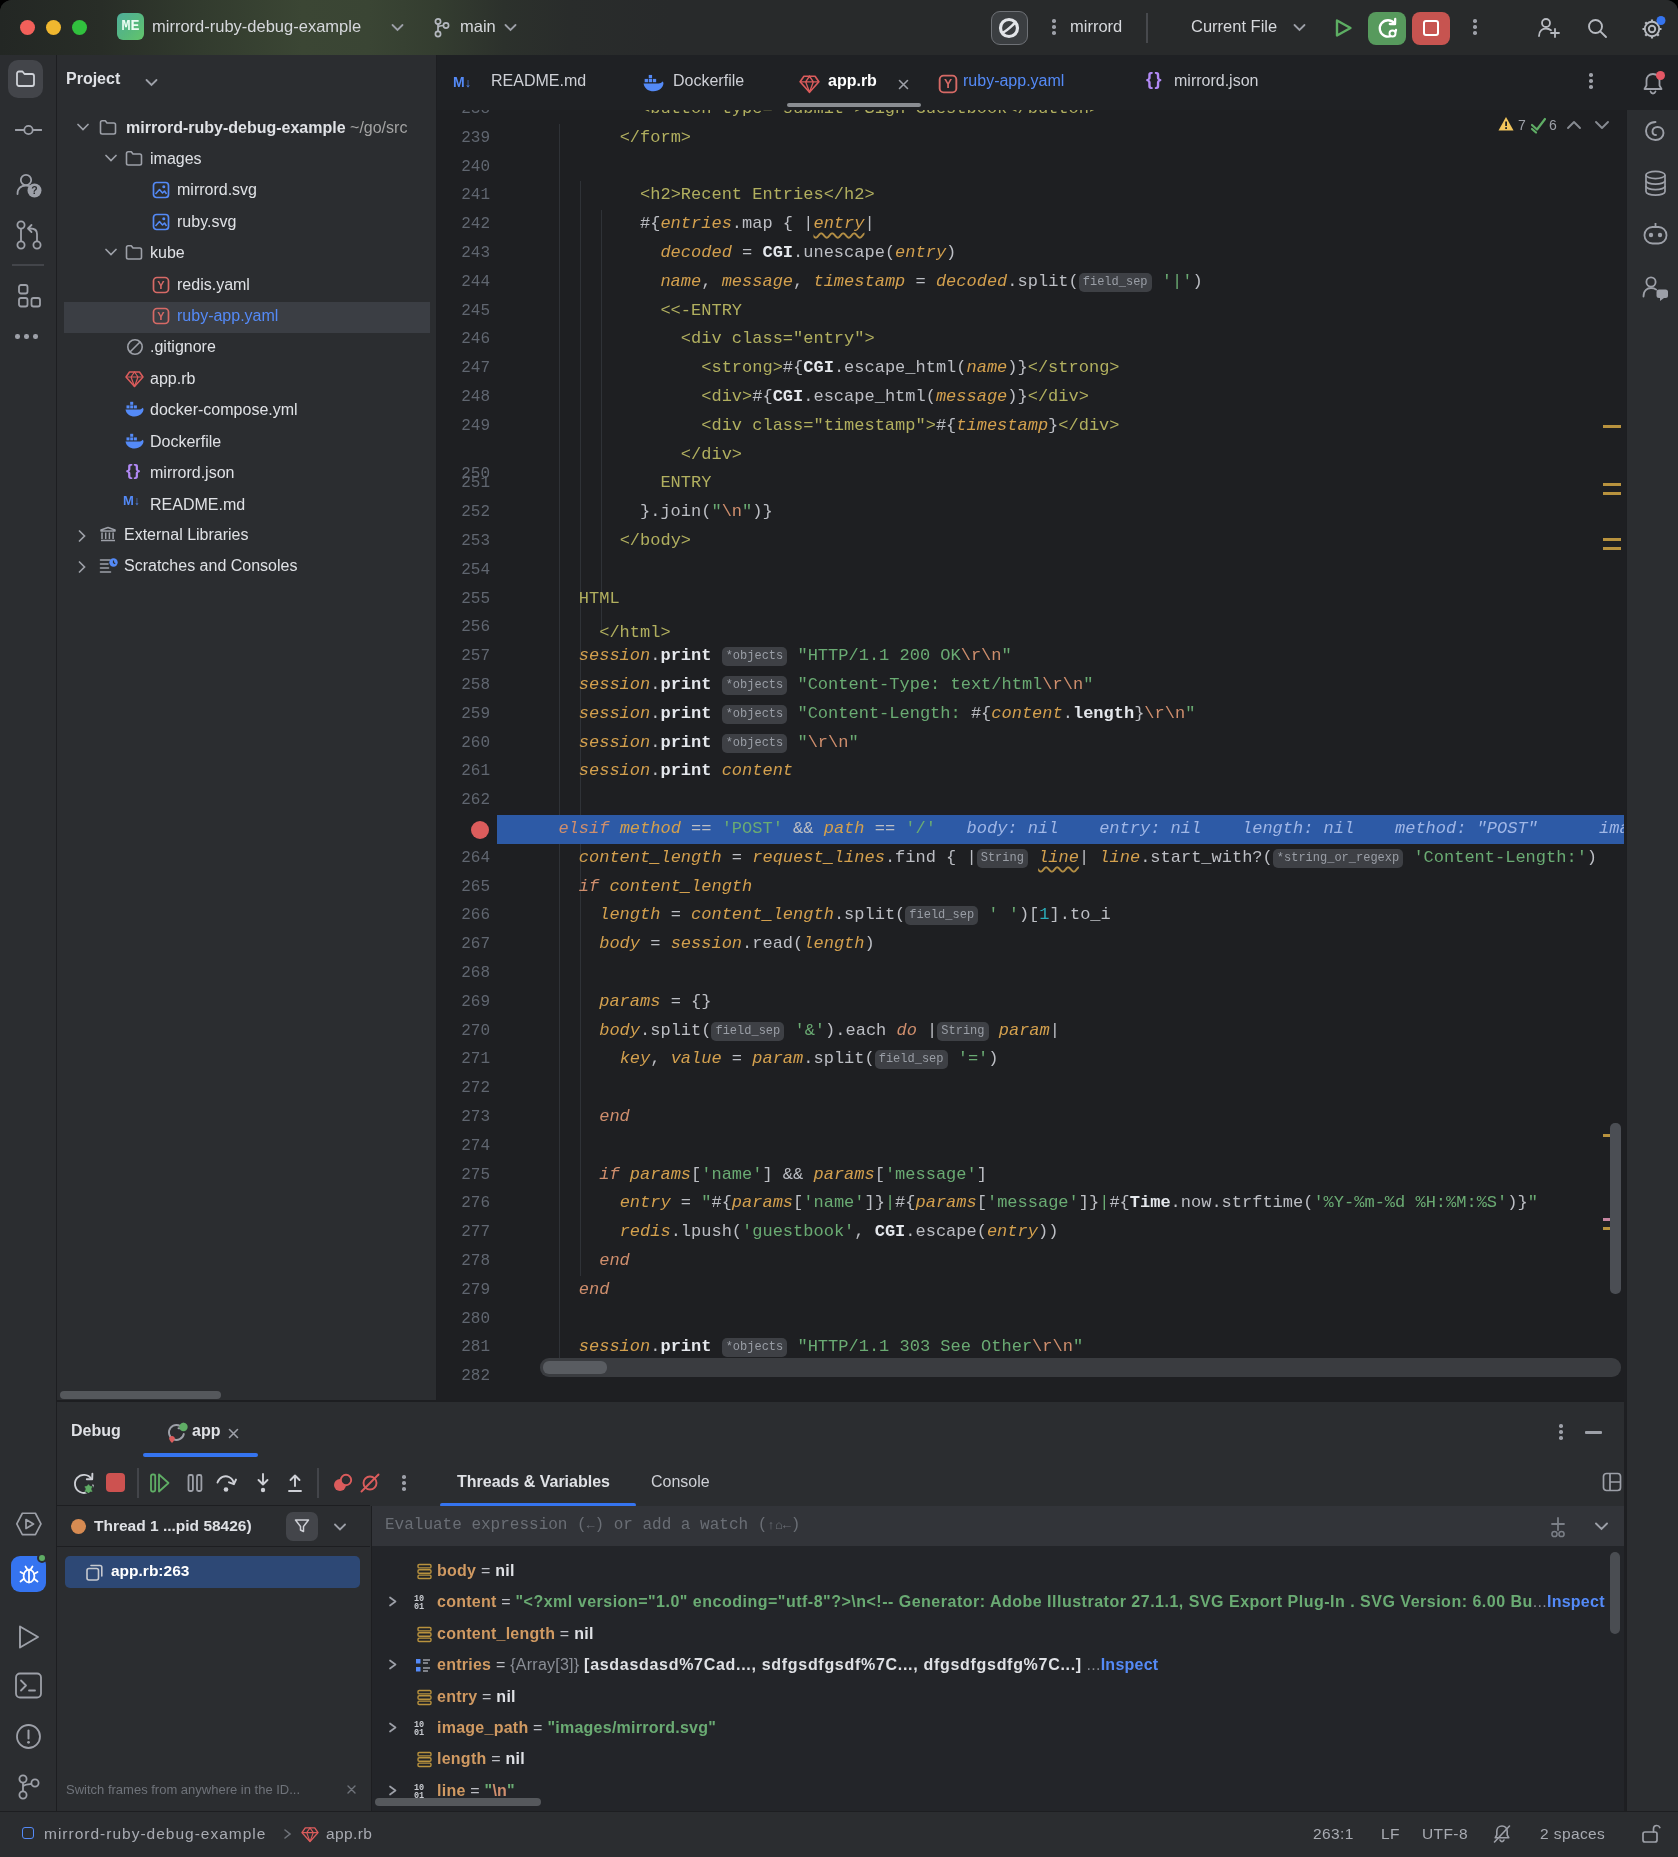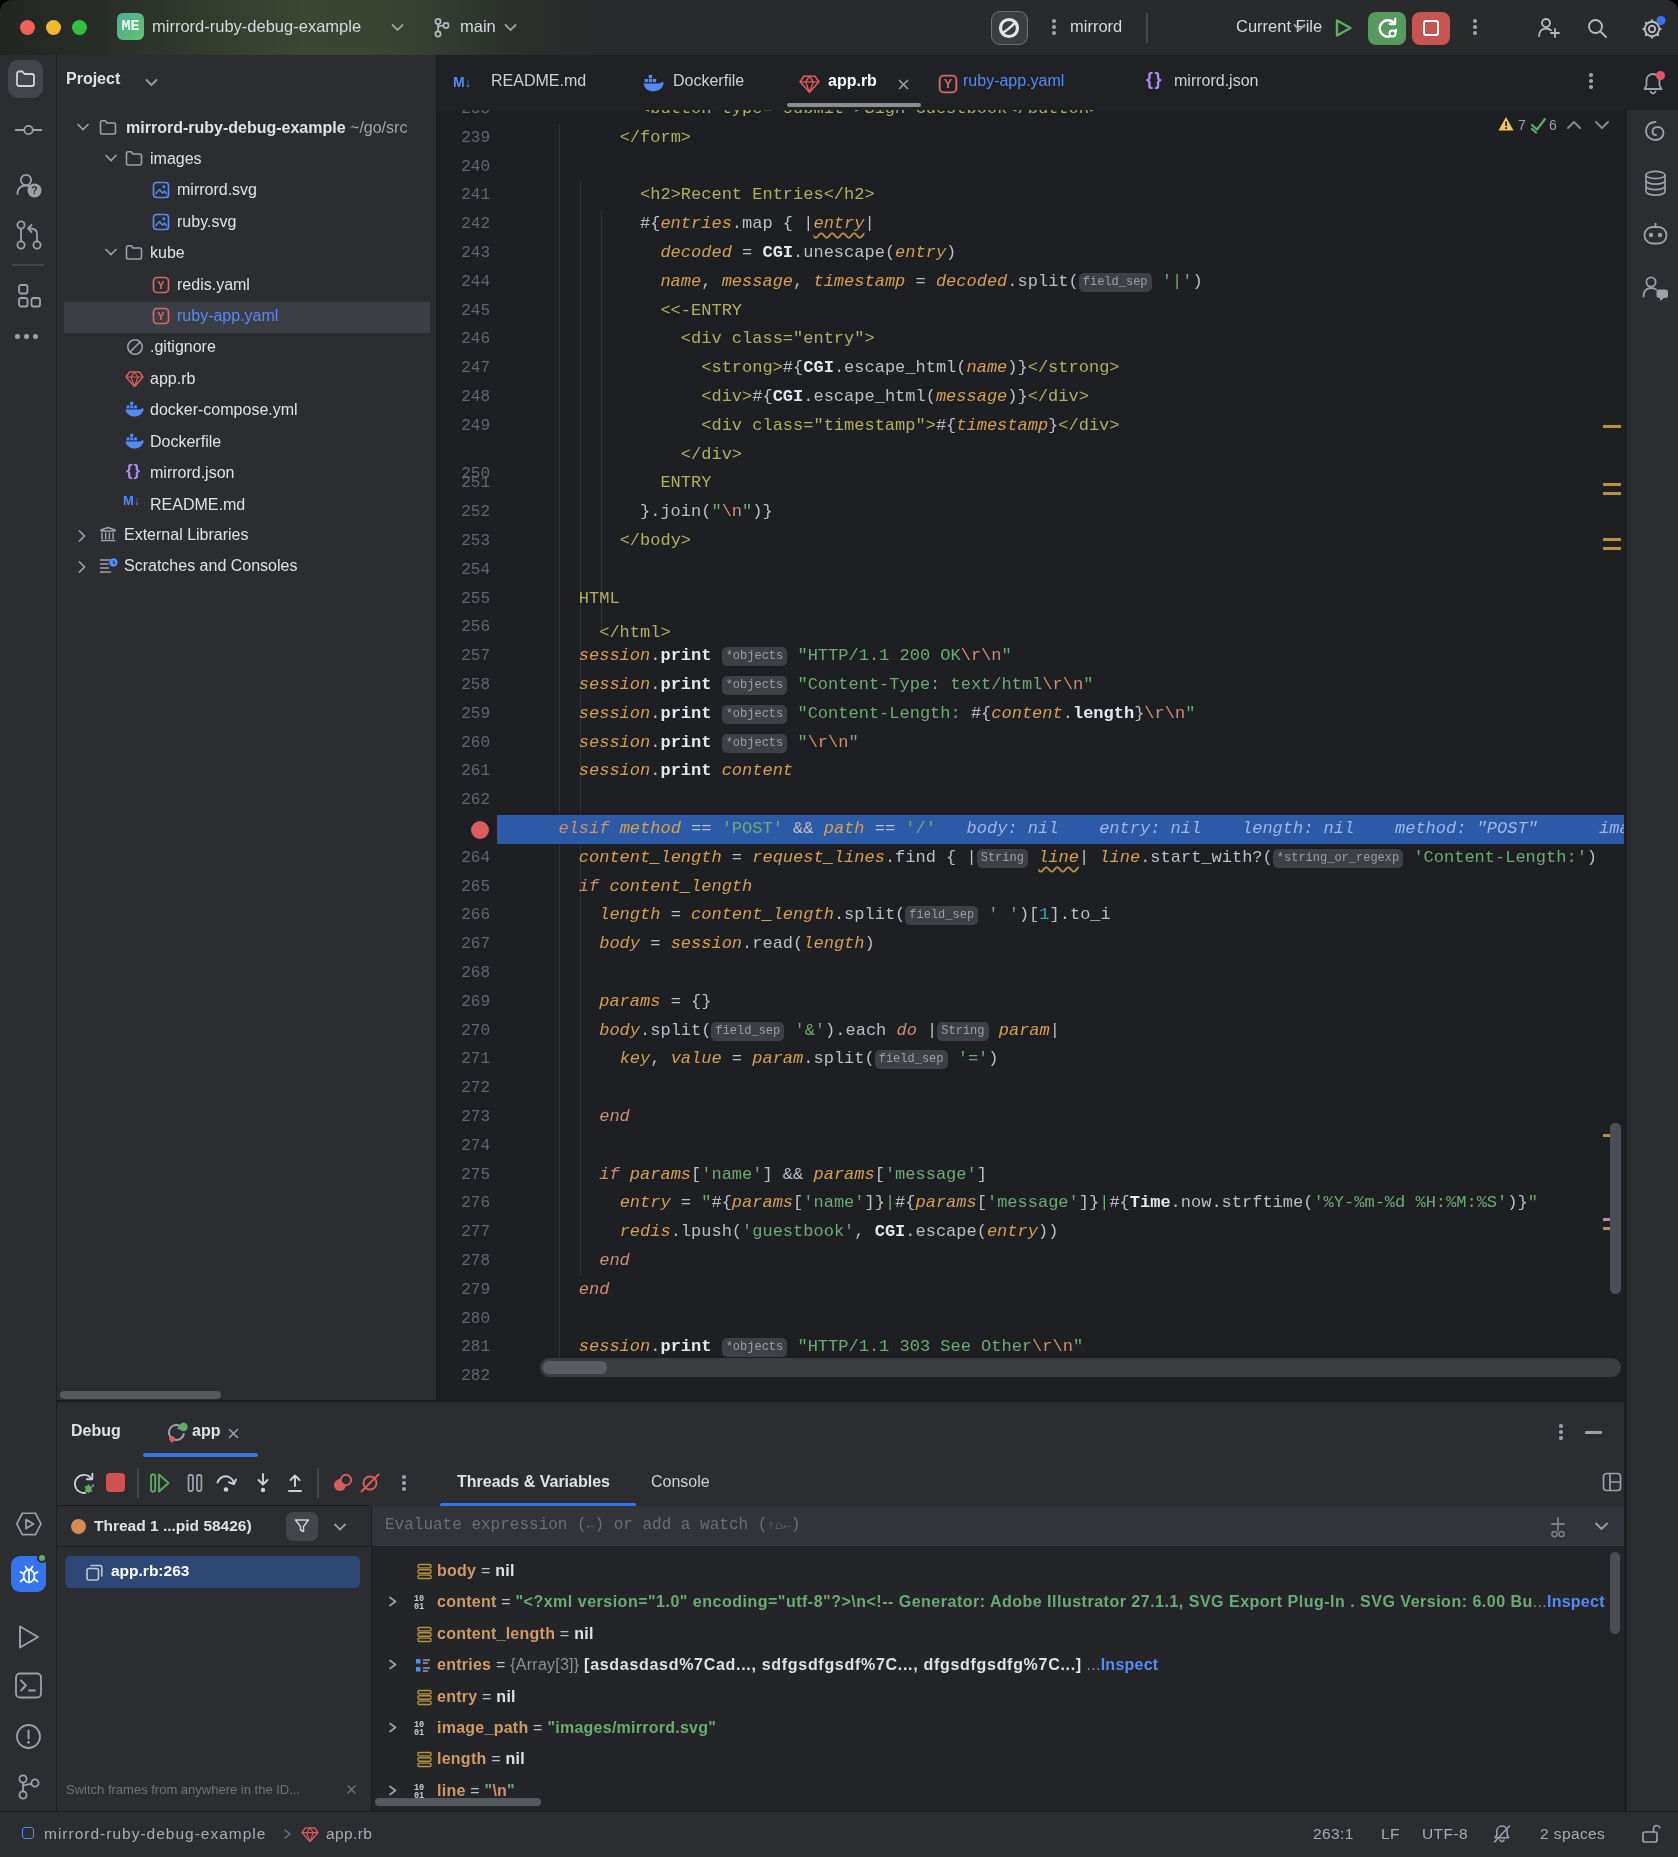--- a/index.html
+++ b/index.html
@@ -81,21 +81,21 @@
 
     <div class="abs" style="left:991px;top:11px;width:37px;height:34px;border:1.5px solid #6e7176;border-radius:9px;background:#3b3e41;">
       <svg class="abs" style="left:6px;top:5px;" width="22" height="22" viewBox="0 0 22 22">
         <circle cx="11" cy="11" r="8.5" fill="none" stroke="#e3e5e9" stroke-width="3.2"></circle>
         <path d="M5 15.5 C9.5 13.5 13 9.5 17 6" stroke="#e3e5e9" stroke-width="2.6" fill="none" stroke-linecap="round"></path>
       </svg>
     </div>
     <div class="abs" style="left:1052px;top:19px;width:3.5px;height:3.5px;border-radius:50%;background:#9da0a8;box-shadow:0 6px #9da0a8,0 12px #9da0a8;"></div>
     <div class="tbtxt" style="left:1070px;">mirrord</div>
     <div class="abs" style="left:1146px;top:13px;width:1.5px;height:30px;background:#47494d;"></div>
-    <div class="tbtxt" style="left:1191px;margin-left:45px;">Current File</div>
+    <div class="tbtxt" style="left:1191px;">Current File</div>
     <svg class="abs" style="left:1293px;top:22px;" width="13" height="11" viewBox="0 0 13 11">
         <path d="M1.5 3 L6.5 8 L11.5 3" stroke="#9da0a8" stroke-width="1.8" fill="none" stroke-linecap="round"></path>
       </svg>
     <svg class="abs" style="left:1333px;top:16px;" width="22" height="24" viewBox="0 0 22 24">
         <path d="M4 4.5 L17.5 12 L4 19.5 Z" stroke="#5dae63" stroke-width="2.4" fill="none" stroke-linejoin="round"></path>
       </svg>
     <div class="abs" style="left:1368px;top:11.5px;width:38px;height:33px;border-radius:8px;background:#579a5d;">
       <svg class="abs" style="left:8px;top:5px;" width="23" height="23" viewBox="0 0 23 23">
         <path d="M18.5 6.5 A 8.2 8.2 0 1 0 20 13" stroke="#fff" stroke-width="2.3" fill="none" stroke-linecap="round"></path>
         <path d="M13.8 7 L19 7.2 L19.2 2" stroke="#fff" stroke-width="2.3" fill="none" stroke-linecap="round" stroke-linejoin="round"></path>

